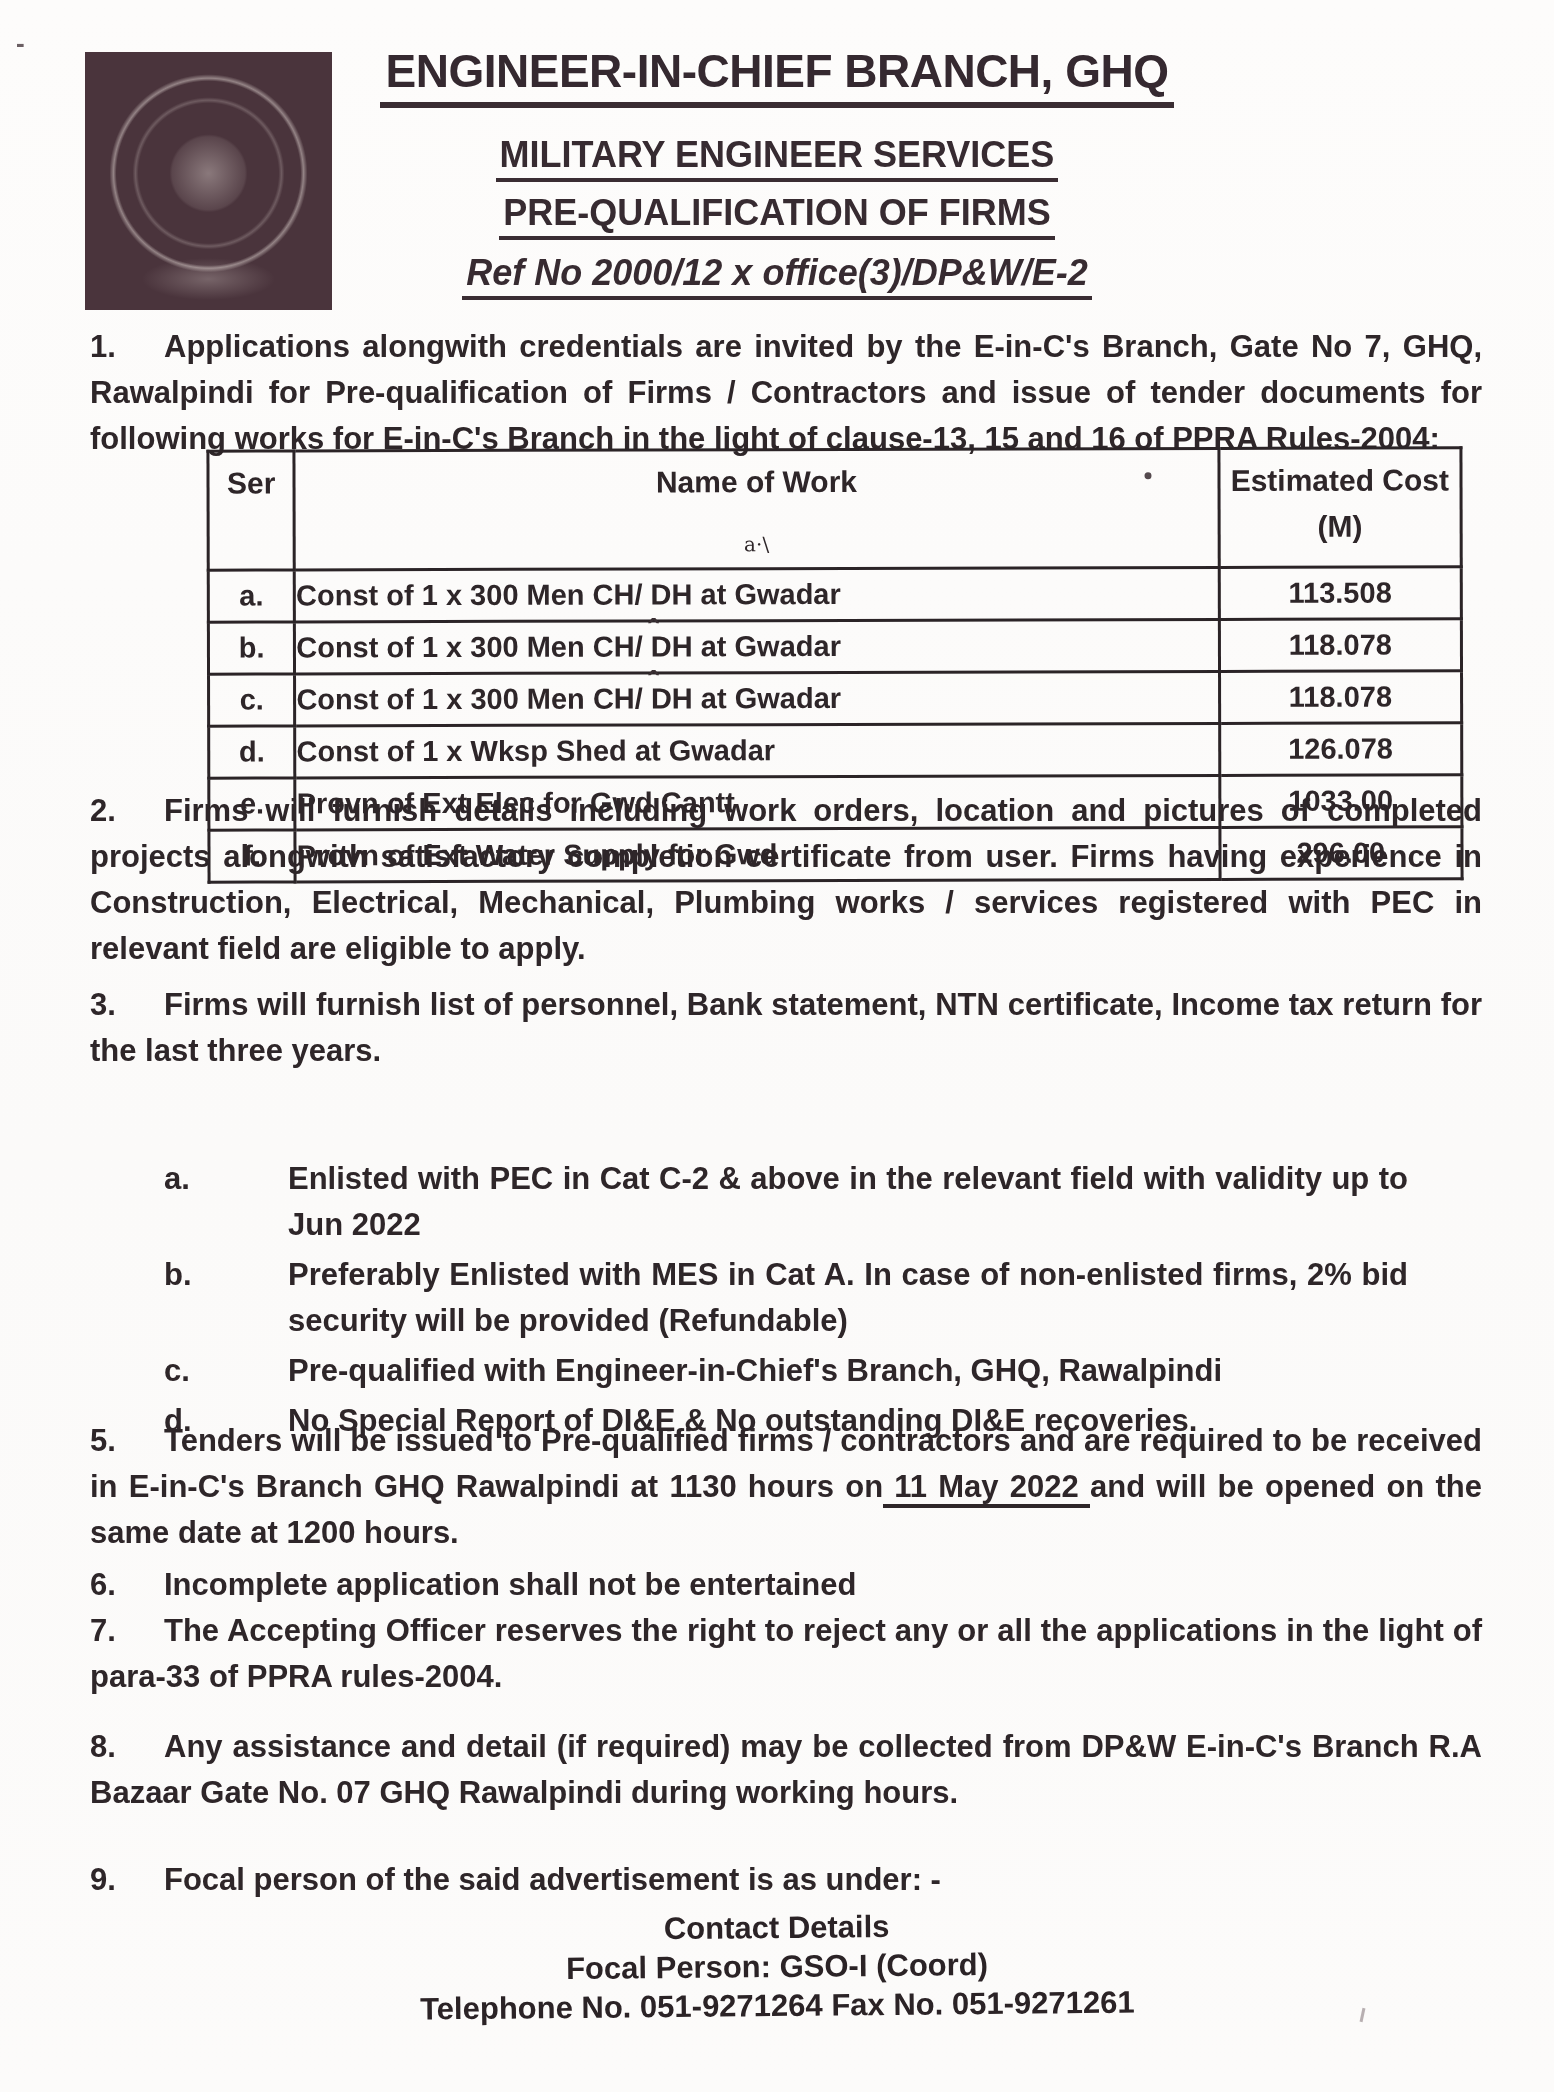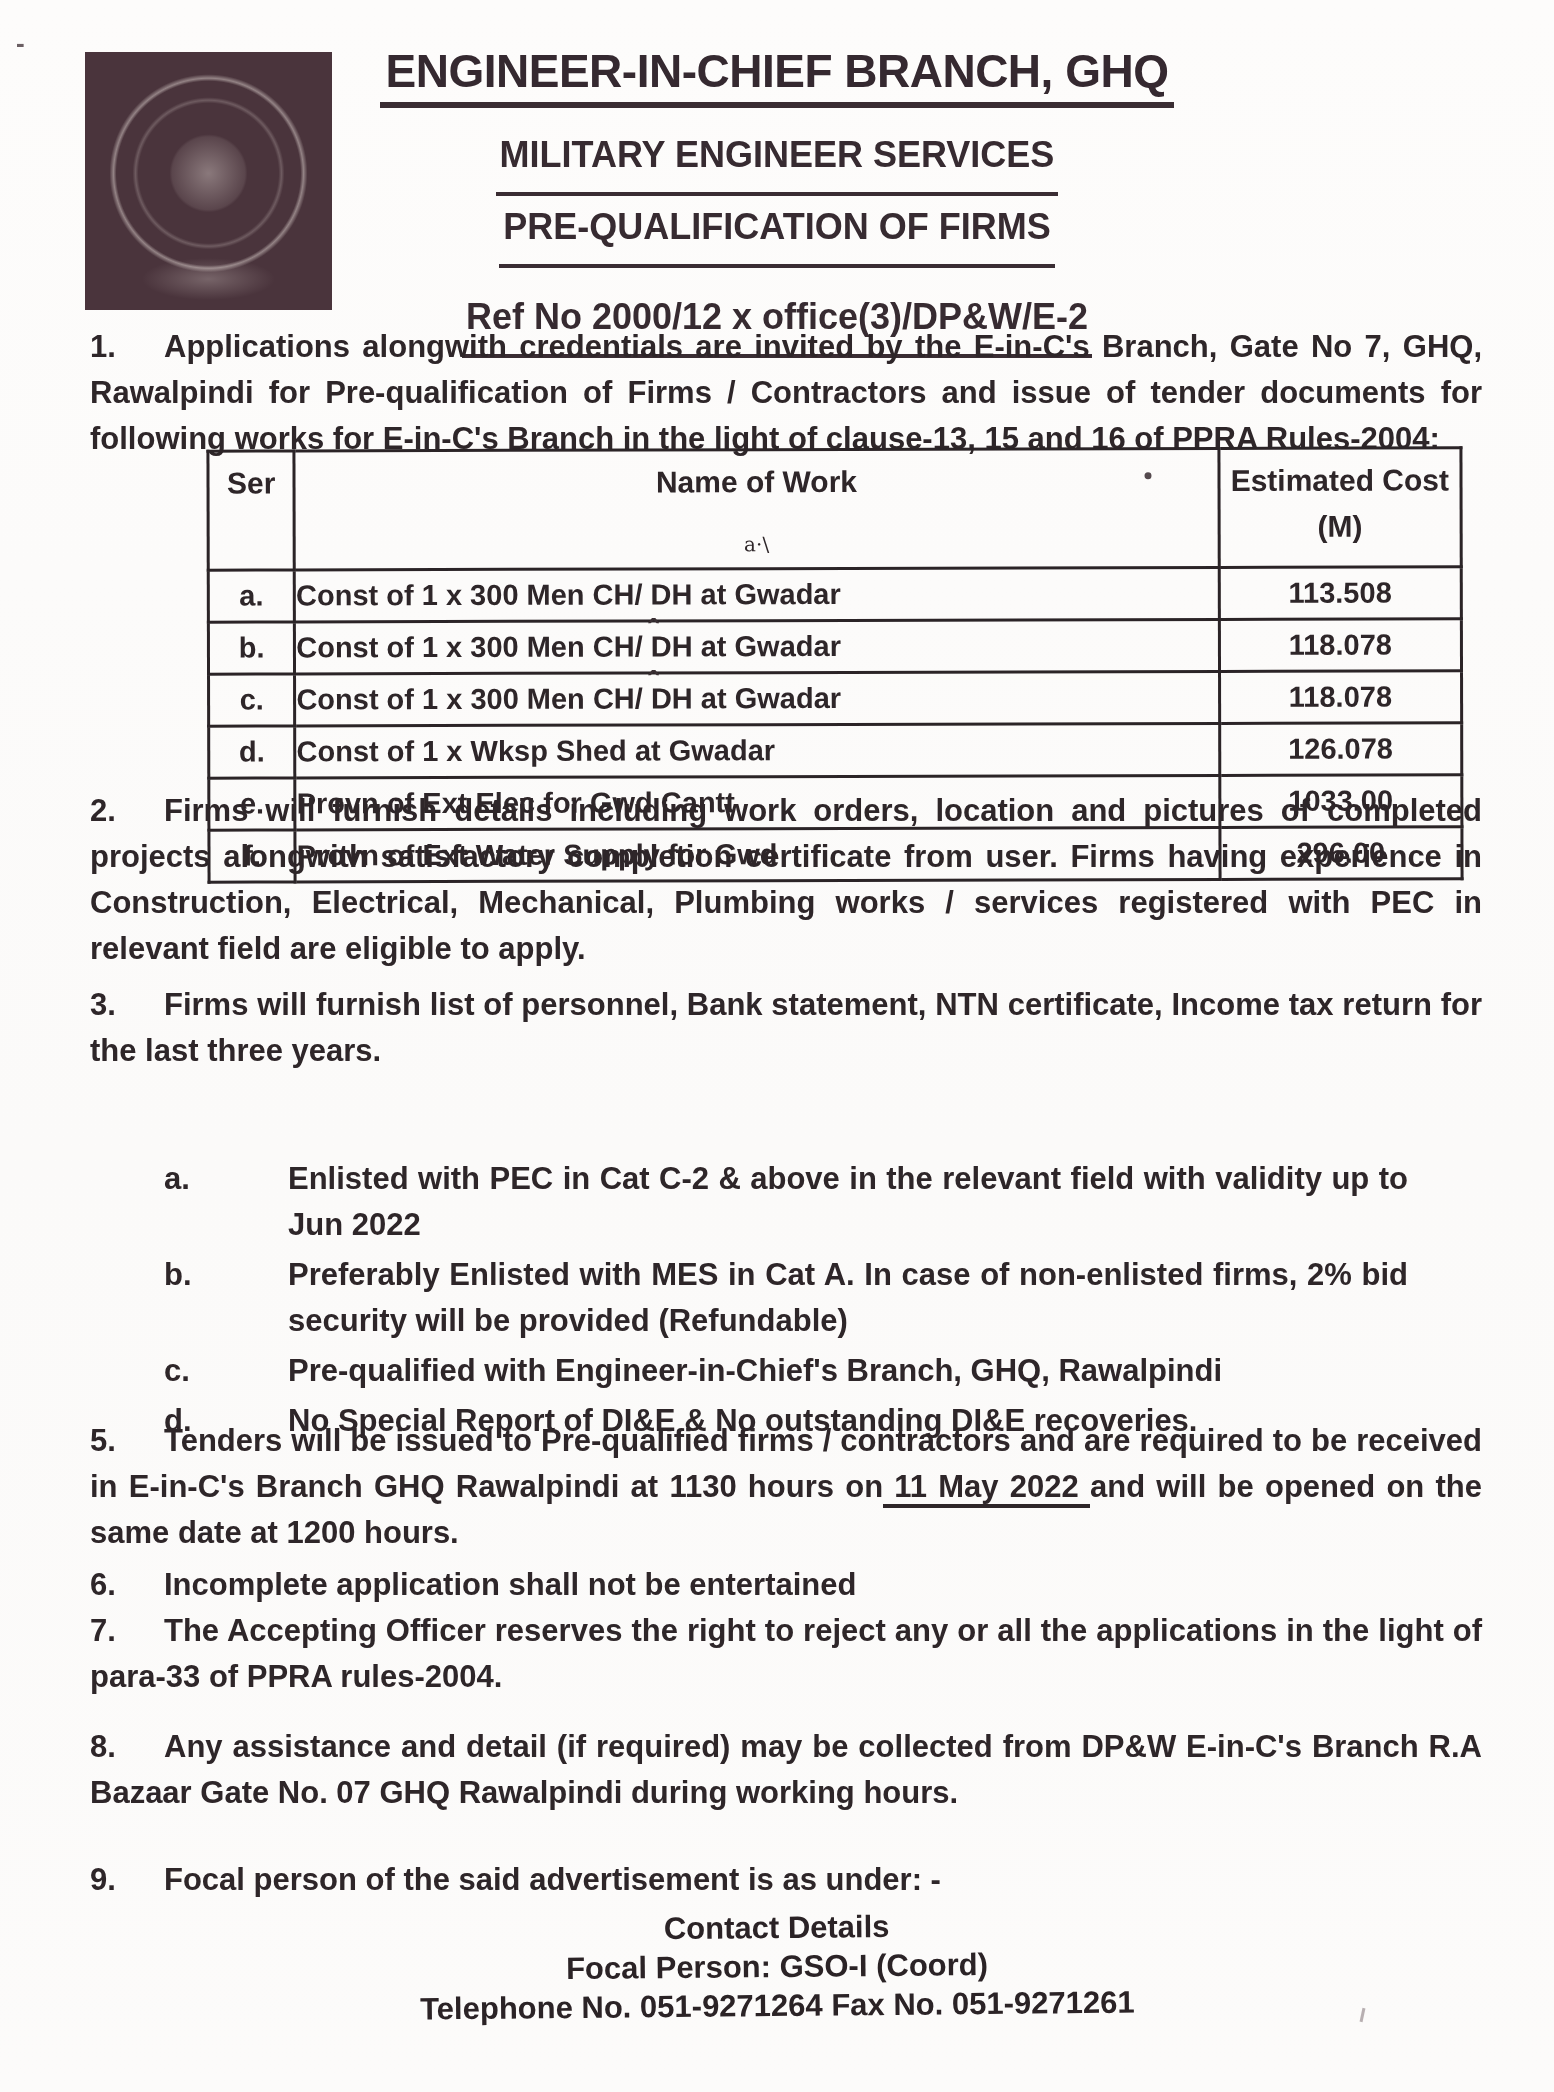--- a/index.html
+++ b/index.html
@@ -29,24 +29,24 @@
   .header-text { position:absolute; left:0; right:0; top:44px; text-align:center; }
   .doc-title {
     display:inline-block;
     font-size:46px; letter-spacing:-0.5px; color:#352930;
     border-bottom:6px solid #3a2d33; padding:0 6px 4px 6px;
   }
   .doc-sub { margin-top:26px; }
   .doc-sub span, .doc-ref span {
     display:inline-block;
     font-size:36px; color:#372b31;
-    border-bottom:4px solid #3a2d33; padding:0 4px 16px 4px;
+    border-bottom:4px solid #3a2d33; padding:0 4px 2px 4px;
   }
   .doc-sub + .doc-sub { margin-top:10px; }
-  .doc-ref { margin-top:28px; }
+  .doc-ref { margin-top:12px;font-style:italic; }
   
   .blk { position:absolute; left:90px; width:1392px; font-size:31px; line-height:46px; color:#2e2629; }
   .just { text-align:justify; }
   .pnum { display:inline-block; min-width:74px; }
   .crit-row { display:flex; margin-bottom:4px; }
   .crit-num { flex:0 0 96px; }
   .crit-text { flex:1 1 auto; max-width:1190px; text-align:justify;margin-left:28px; }
   .date-hl { border-bottom:4px solid #2e2629; white-space:pre; }
   
   table.works {

